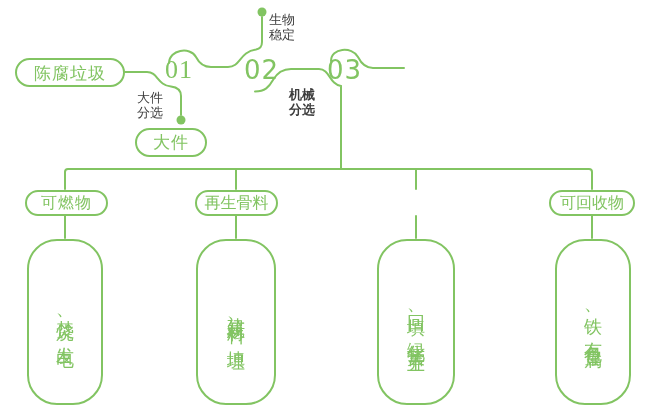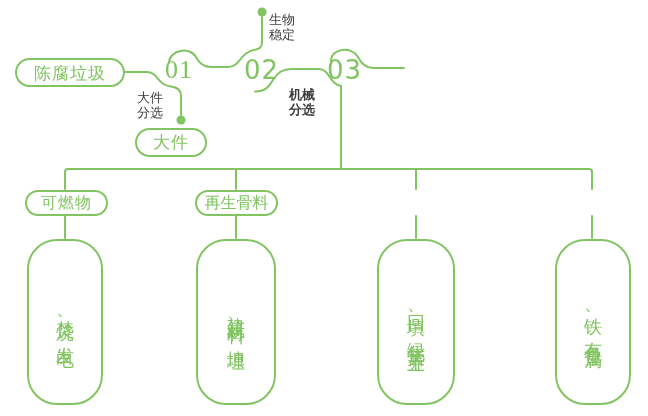--- a/index.html
+++ b/index.html
@@ -76,20 +76,23 @@
   <div class="pill" style="left:135px; top:128px; width:72px; height:29px; font-size:17px;">
     <span>大件</span>
   </div>
 
   <div class="pill" style="left:25px;  top:190px; width:83px; height:26px;">
     <span>可燃物</span>
   </div>
   <div class="pill" style="left:195px; top:190px; width:83px; height:26px; letter-spacing:0;">
     <span>再生骨料</span>
   </div>
+  <div class="pill" style="left:549px; top:190px; width:86px; height:26px; letter-spacing:0;">
+    <span>可回收物</span>
+  </div>
 
   <div class="outbox" style="left:27px;  width:76px;">
     <div class="vtext">焚烧、发电</div>
   </div>
   <div class="outbox" style="left:196px; width:80px;">
     <div class="vtext">建筑材料、填埋</div>
   </div>
   <div class="outbox" style="left:377px; width:78px;">
     <div class="vtext">回填、绿化营养土</div>
   </div>

